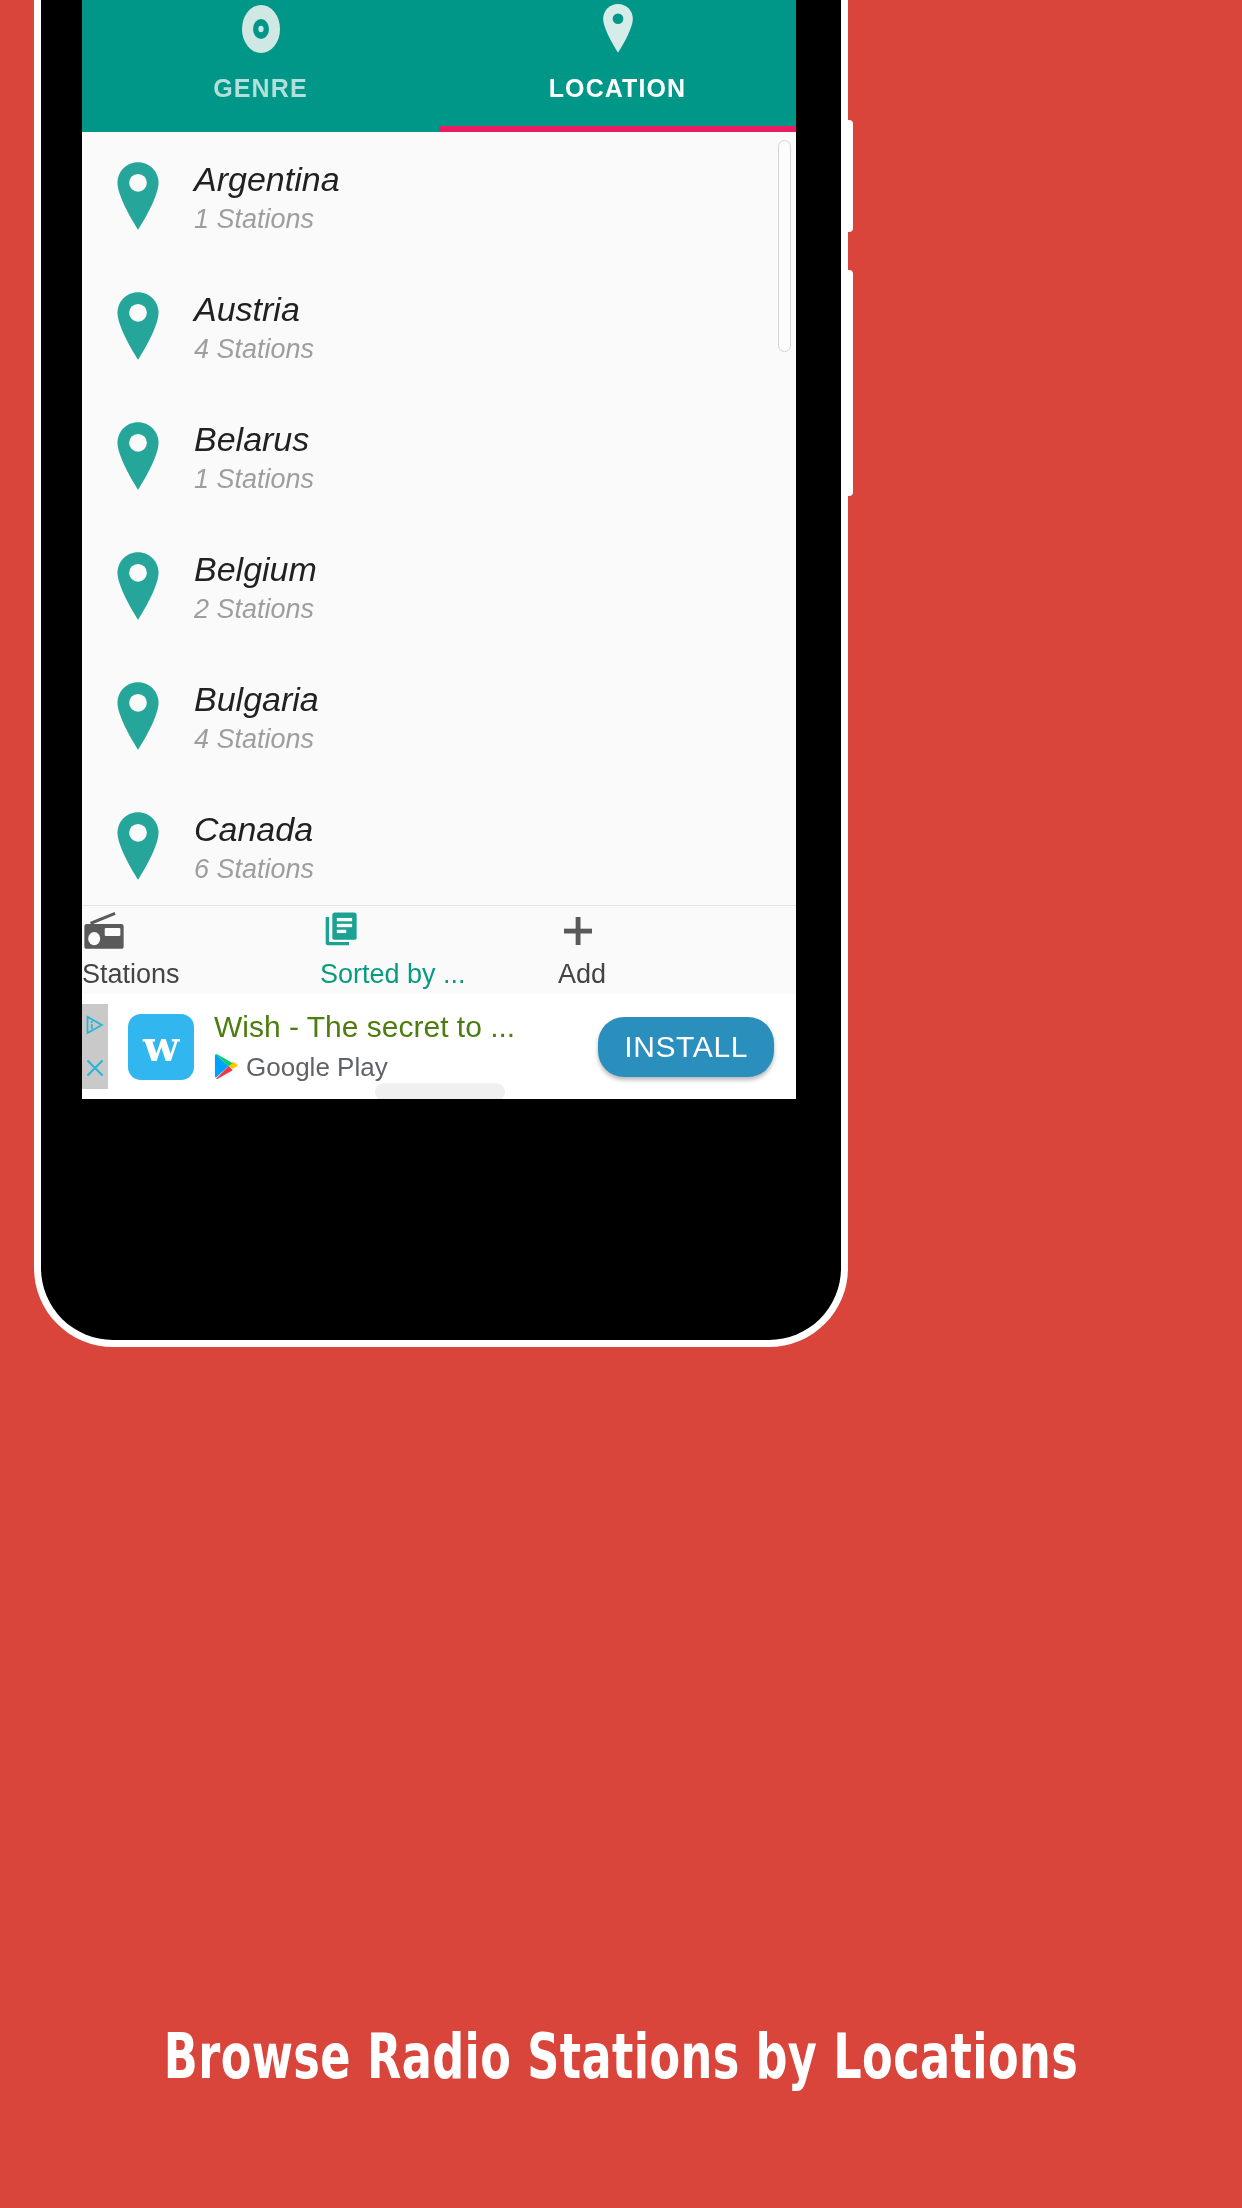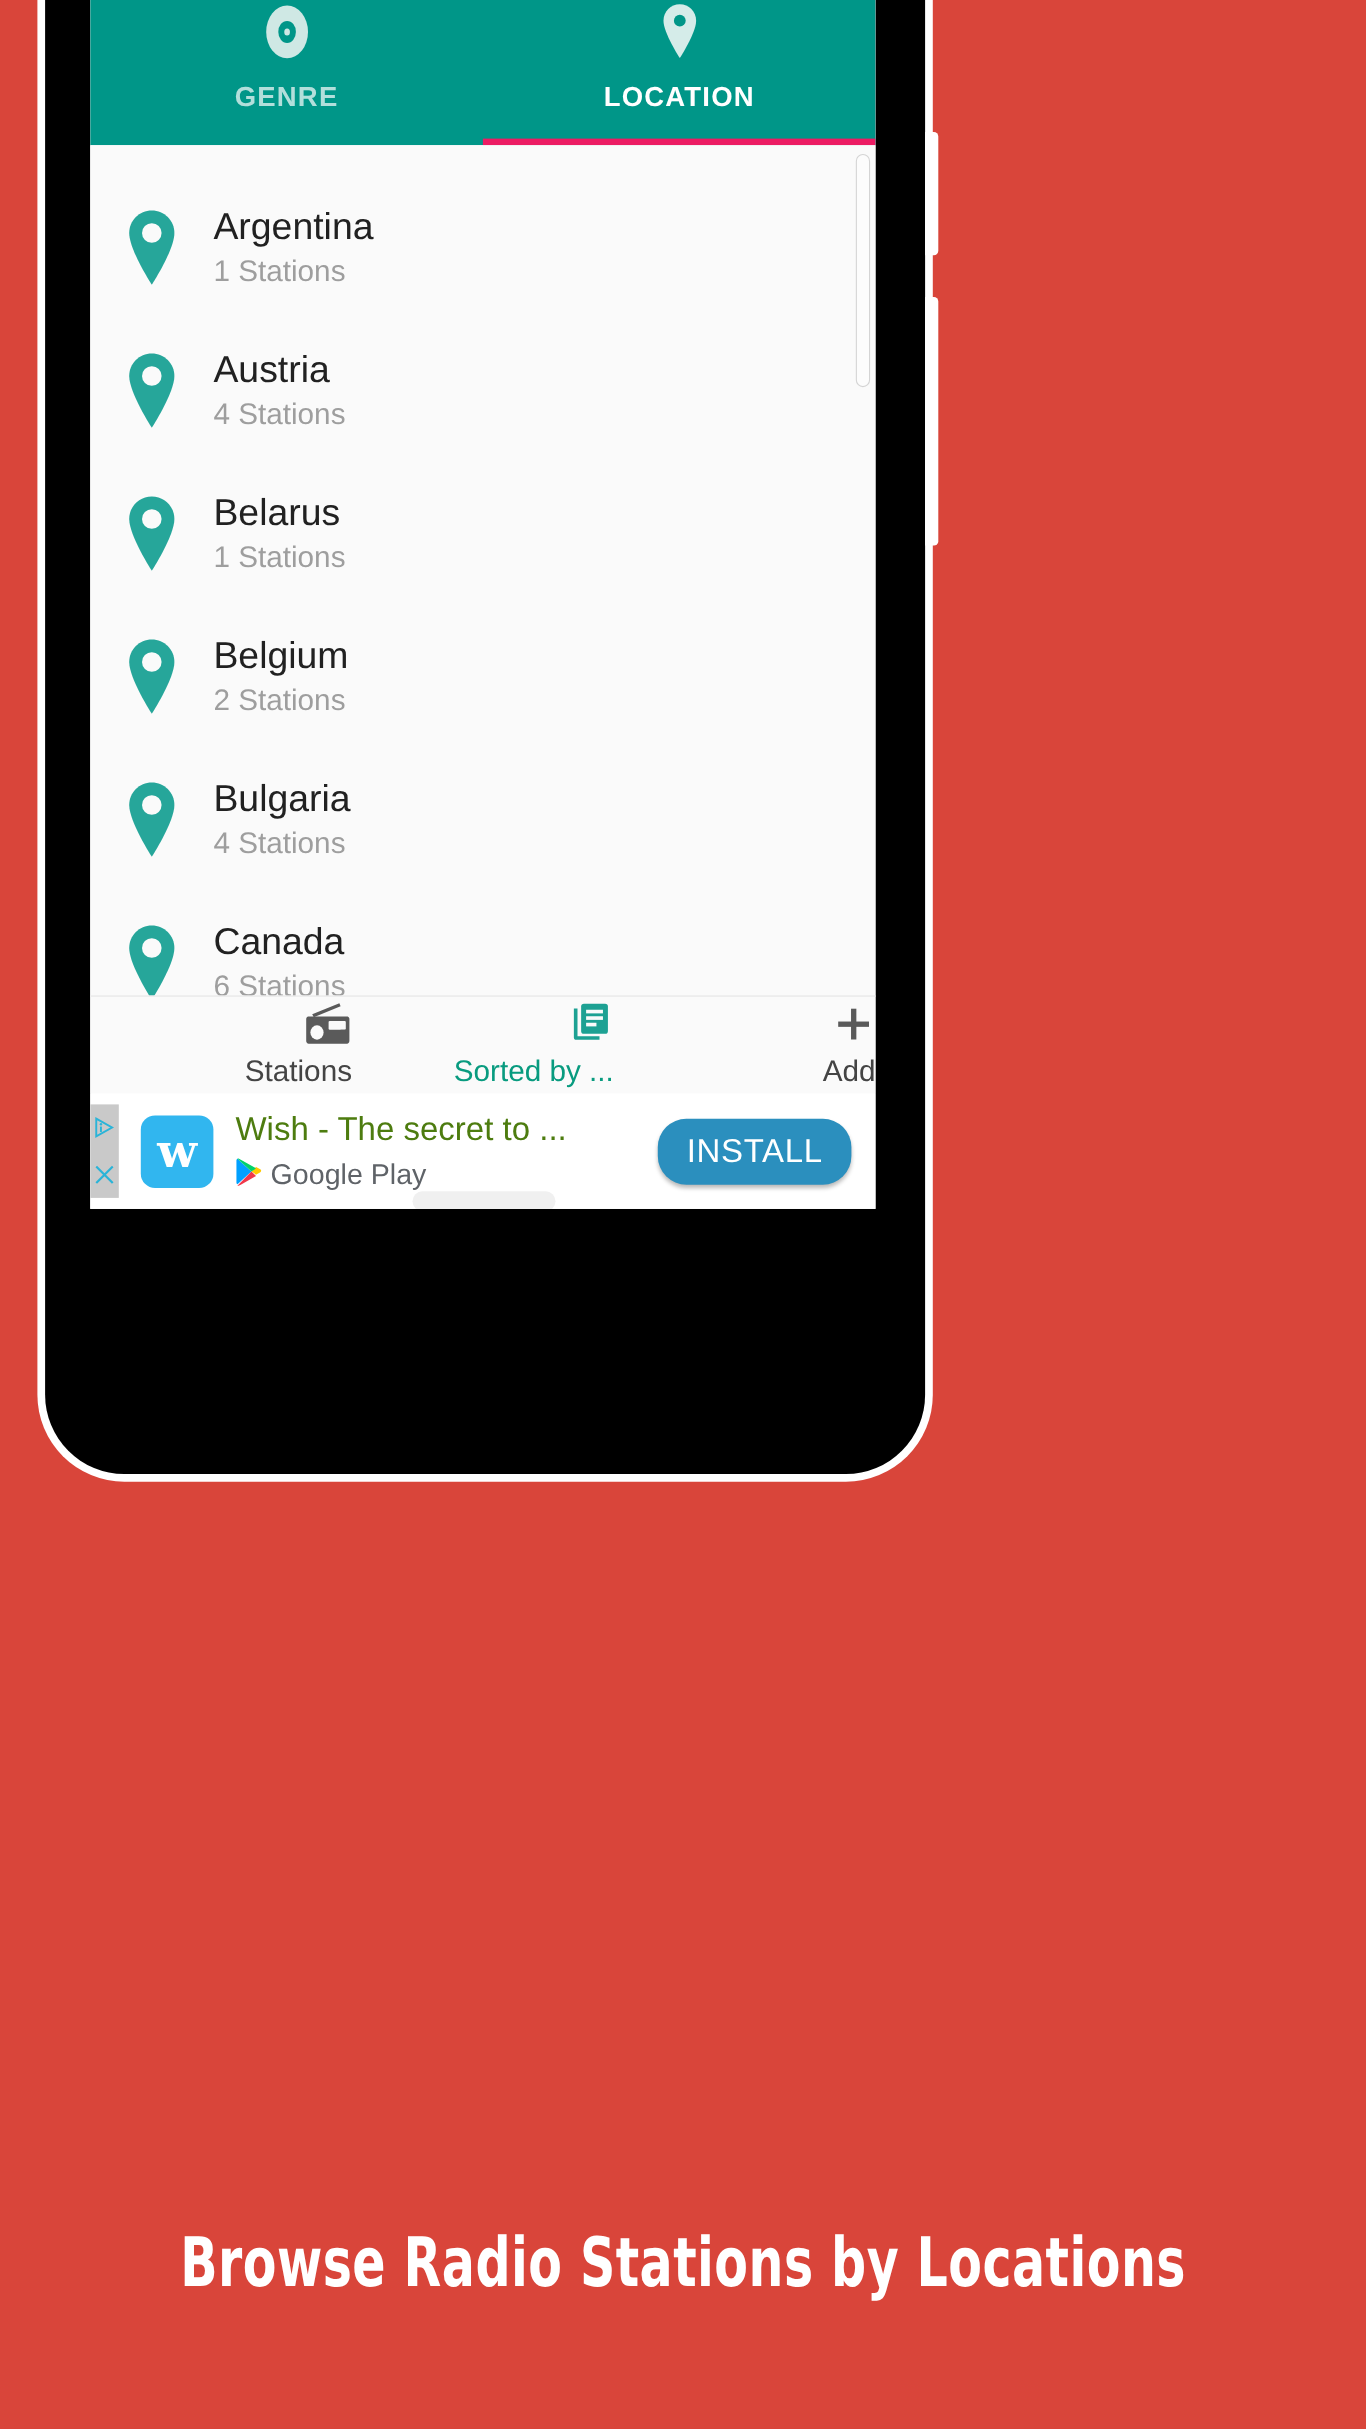--- a/index.html
+++ b/index.html
@@ -49,38 +49,38 @@
   #tab-indicator{
     position:absolute;left:50%;right:0;bottom:0;height:6px;background:#ec1c63;
   }
 
   
   #location-list{
     position:absolute;left:0;right:0;top:192px;bottom:193px;background:#fafafa;
     overflow:hidden;
   }
   .list-row{
-    position:relative;height:130px;display:flex;align-items:flex-end;
+    position:relative;height:130px;display:flex;align-items:center;font-style:italic;
   }
   .row-pin{width:112px;display:flex;justify-content:center;align-items:center;}
   .row-text{display:flex;flex-direction:column;justify-content:center;}
   .row-title{font-size:34px;color:#212121;line-height:1.12;}
   .row-sub{font-size:27px;color:#9e9e9e;margin-top:7px;line-height:1.1;}
   #scroll-thumb{
     position:absolute;right:5px;top:8px;width:11px;height:210px;
     border:1px solid #d4d4d4;border-radius:8px;background:#fcfcfc;
   }
 
   
   #bottom-nav{
     position:absolute;left:0;right:0;bottom:105px;height:88px;background:#fafafa;
     display:flex;border-top:1px solid #e4e4e4;
   }
   .nav-item{
-    flex:1;display:flex;flex-direction:column;align-items:flex-end;justify-content:center;
+    flex:1;display:flex;flex-direction:column;align-items:flex-start;justify-content:center;
   }
   .nav-icon{height:42px;display:flex;align-items:center;justify-content:center;}
   .nav-label{font-size:27px;margin-top:7px;}
   #nav-stations .nav-label{color:#444444;}
   #nav-sorted .nav-label{color:#089b7f;}
   #nav-add .nav-label{color:#444444;}
 
   
   #ad-banner{
     position:absolute;left:0;right:0;bottom:0;height:105px;background:#ffffff;

